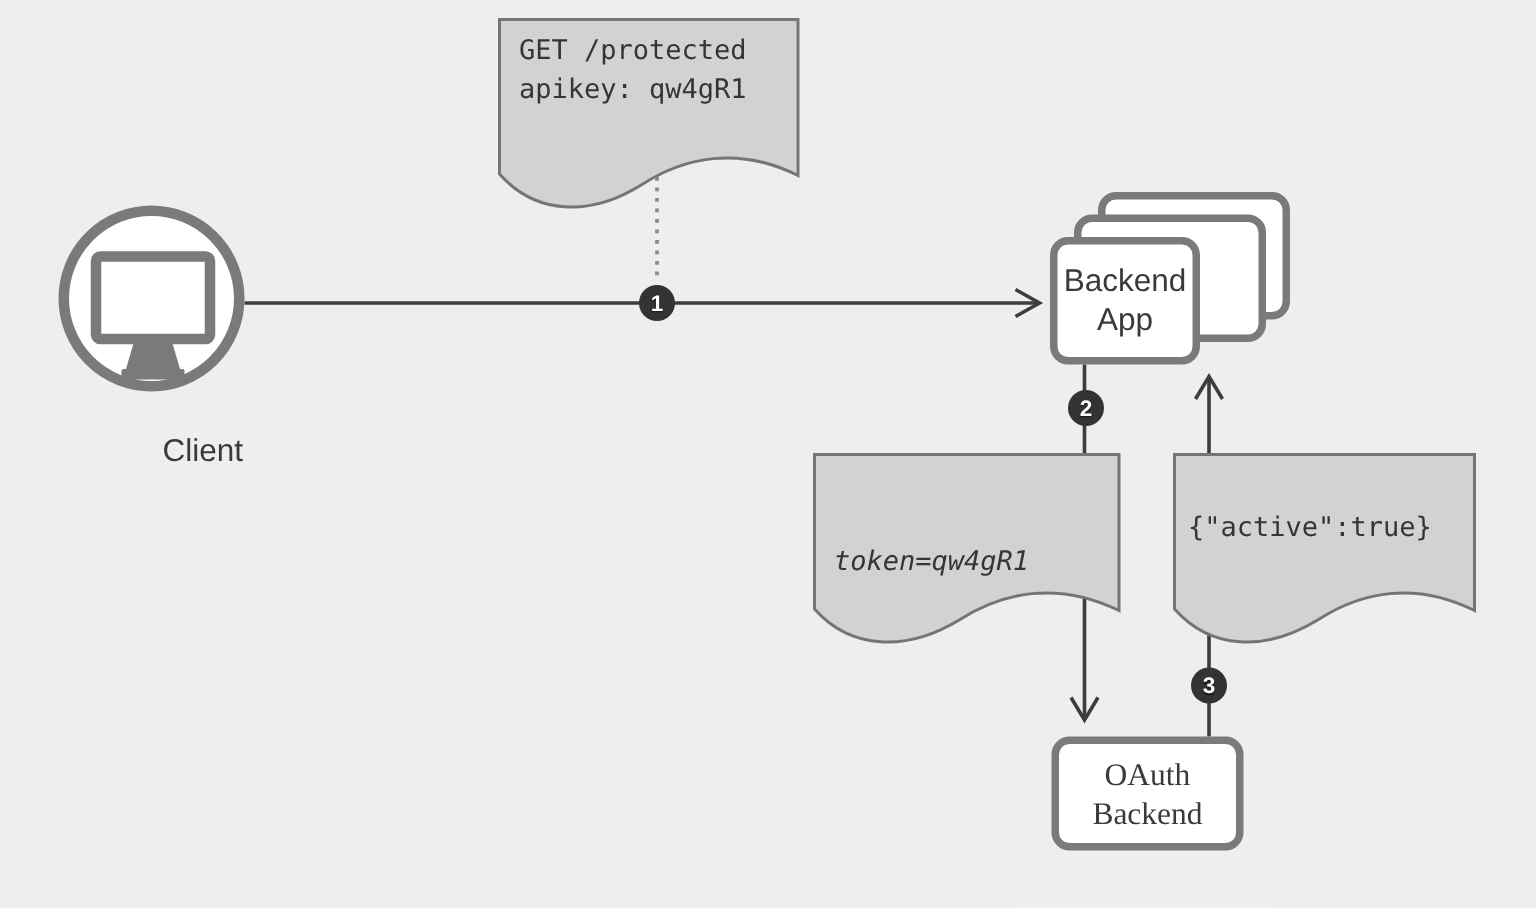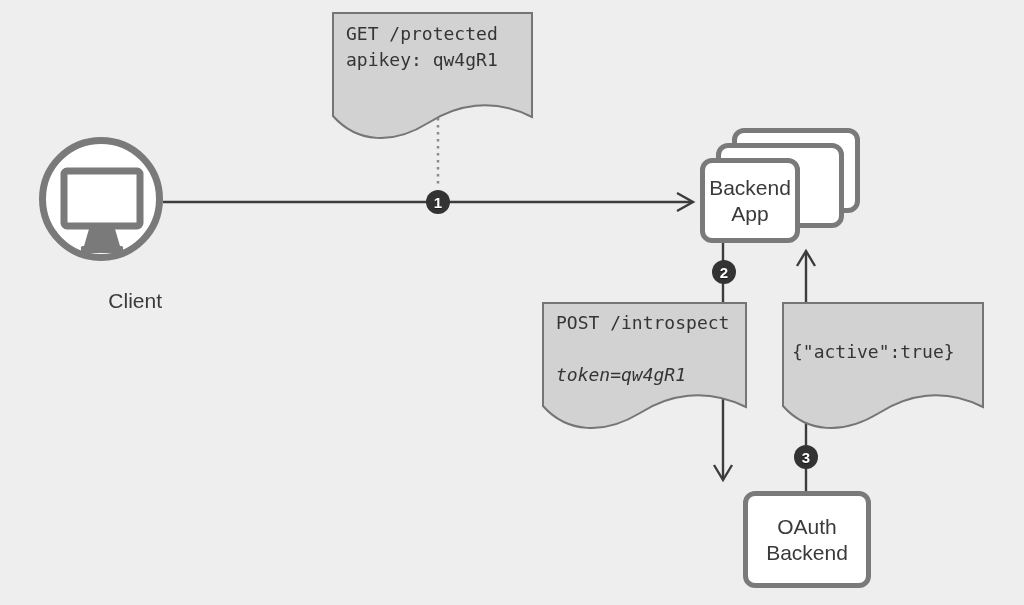--- a/index.html
+++ b/index.html
@@ -108,31 +108,30 @@
     </g>
   </svg>
 
   <div class="card" style="left:732px; top:128px; width:128px; height:85px;"></div>
   <div class="card" style="left:716px; top:143px; width:128px; height:85px;"></div>
   <div class="card label-card" style="left:700px; top:158px; width:100px; height:85px;">
     <span>Backend</span>
     <span>App</span>
   </div>
 
-  <div class="card label-card" style="left:743px; top:491px; width:128px; height:97px;">
+  <div class="card label-card" style="left:701px; top:491px; width:128px; height:76px;font-family:Liberation Serif, serif;">
     <span>OAuth</span>
     <span>Backend</span>
   </div>
 
   <div class="node-label" style="left:40px; top:289px; width:122px;">Client</div>
 
   <div class="note-text" style="left:346px; top:21px;">GET /protected</div>
   <div class="note-text" style="left:346px; top:47px;">apikey: qw4gR1</div>
 
-  <div class="note-text" style="left:556px; top:310px;">POST /introspect</div>
   <div class="note-text" style="left:556px; top:362px;font-style:italic;">token=qw4gR1</div>
 
   <div class="note-text" style="left:792px; top:339px;">{"active":true}</div>
 
   <div class="badge" style="left:426px; top:190px;">1</div>
   <div class="badge" style="left:712px; top:260px;">2</div>
   <div class="badge" style="left:794px; top:445px;">3</div>
 
 </div>
 

